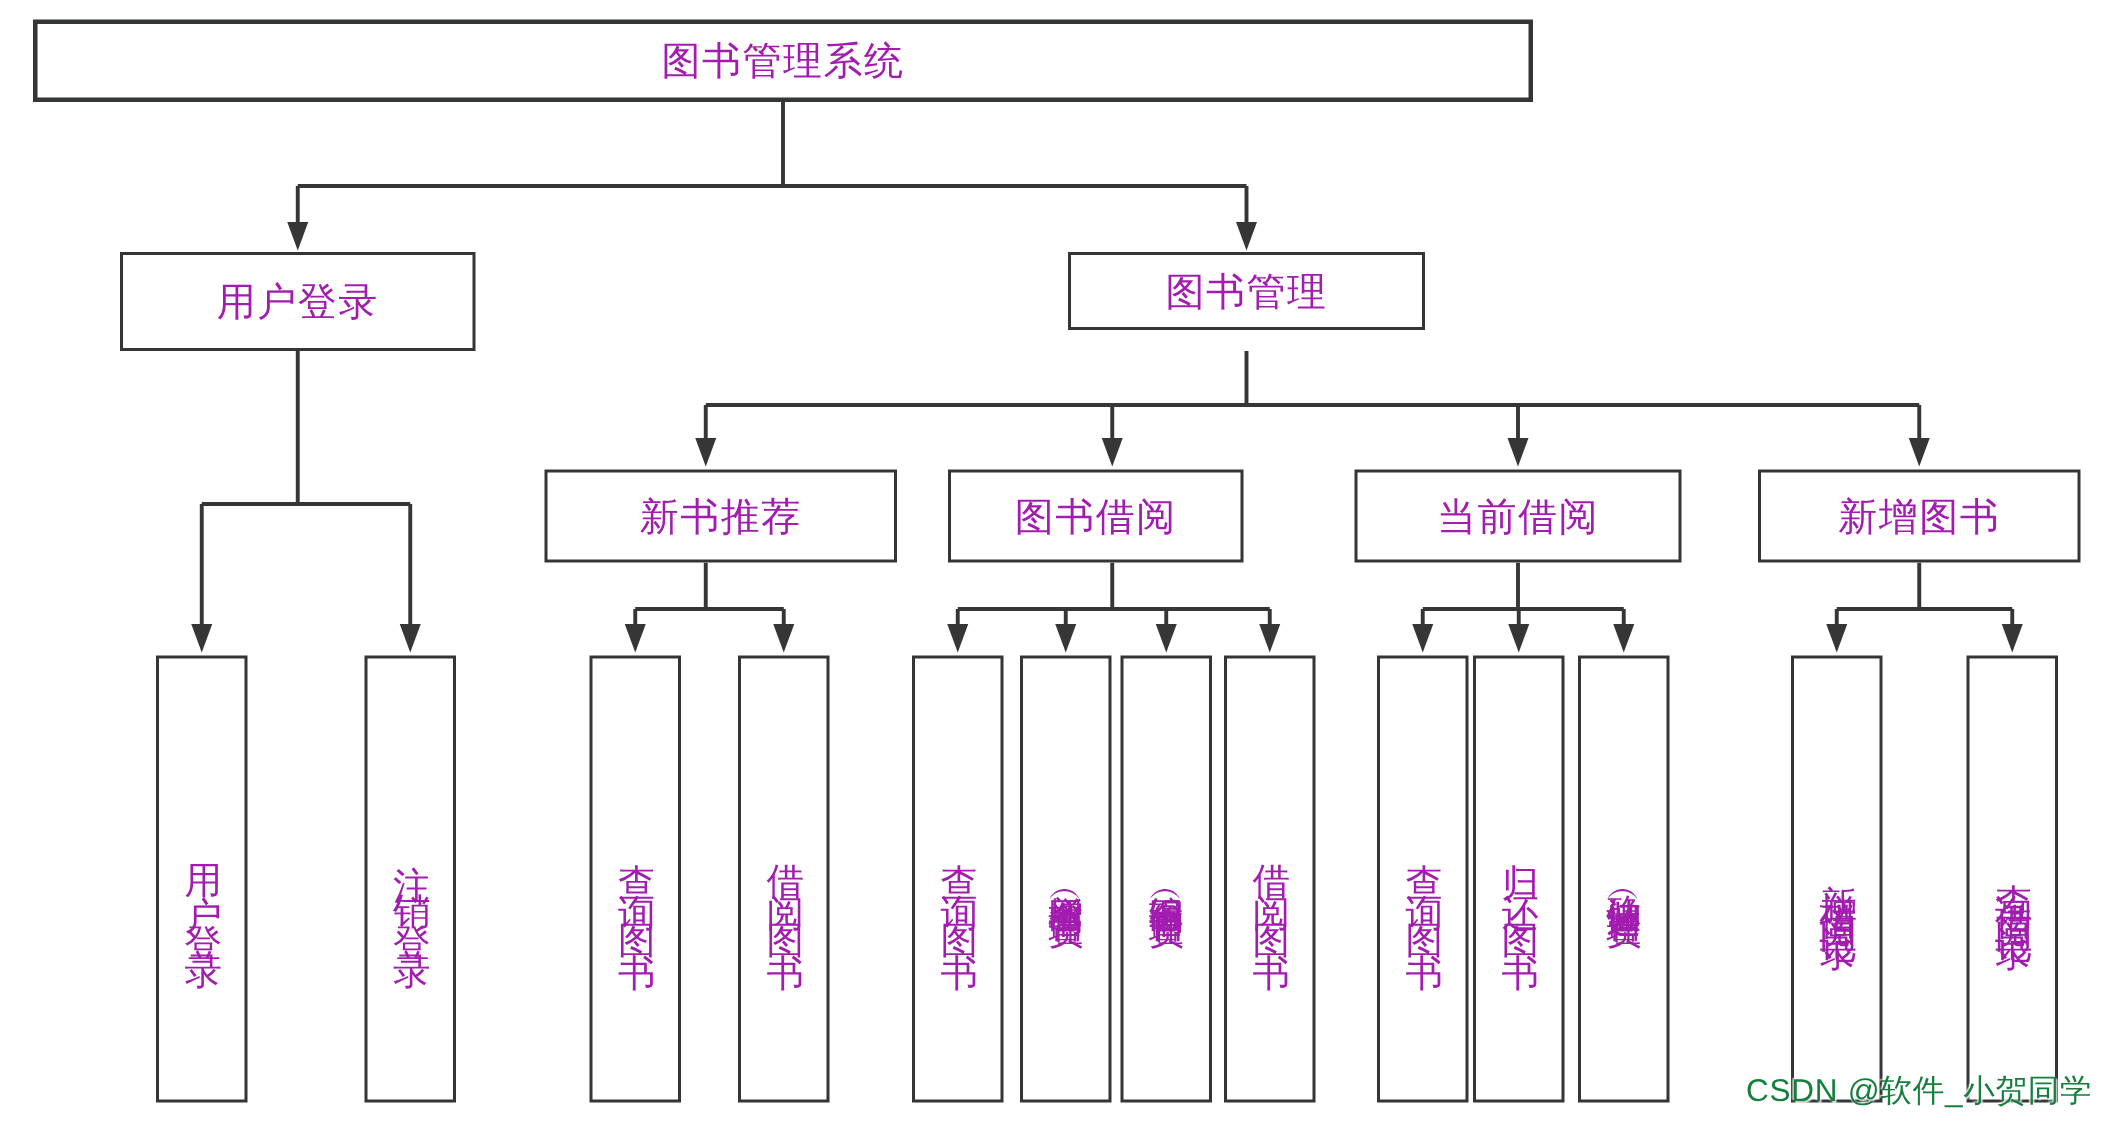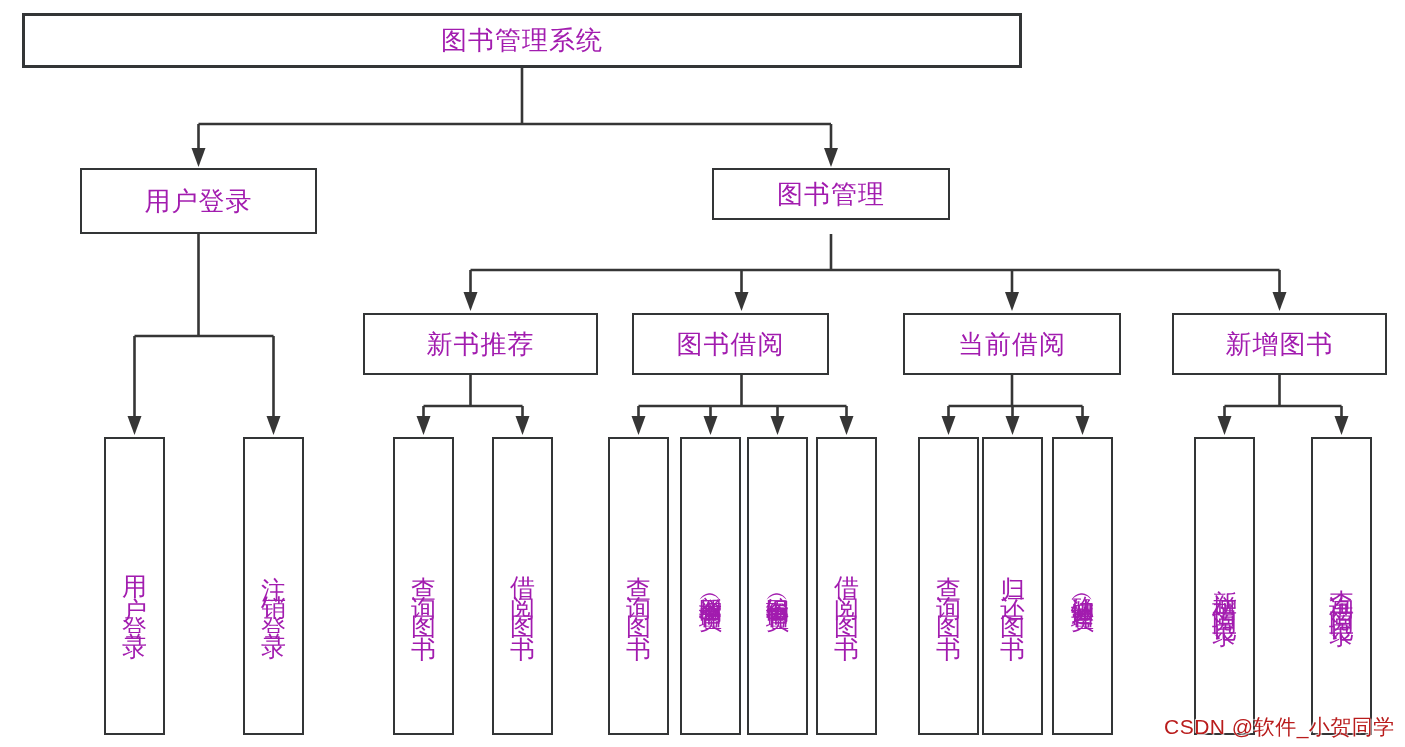--- a/index.html
+++ b/index.html
@@ -36,21 +36,21 @@
   }
   .v4  { letter-spacing: 20px; padding-top: 20px; }
   .v6  { letter-spacing: 7px;  padding-top: 7px; }
   .v10 { letter-spacing: 2px;  padding-top: 2px; font-size: 23px; }
   .watermark {
     position: absolute;
     left: 1164px;
     top: 713px;
     font-size: 21px;
     letter-spacing: 0.5px;
-    color: #b91c1c;
+    color: #15803d;
     white-space: nowrap;
     z-index: 5;
     text-shadow: 1px 1px 1px rgba(255,255,255,0.85), -1px -1px 1px rgba(255,255,255,0.85);
   }
 </style>
 </head>
 <body>
 
 <div class="canvas">
 

